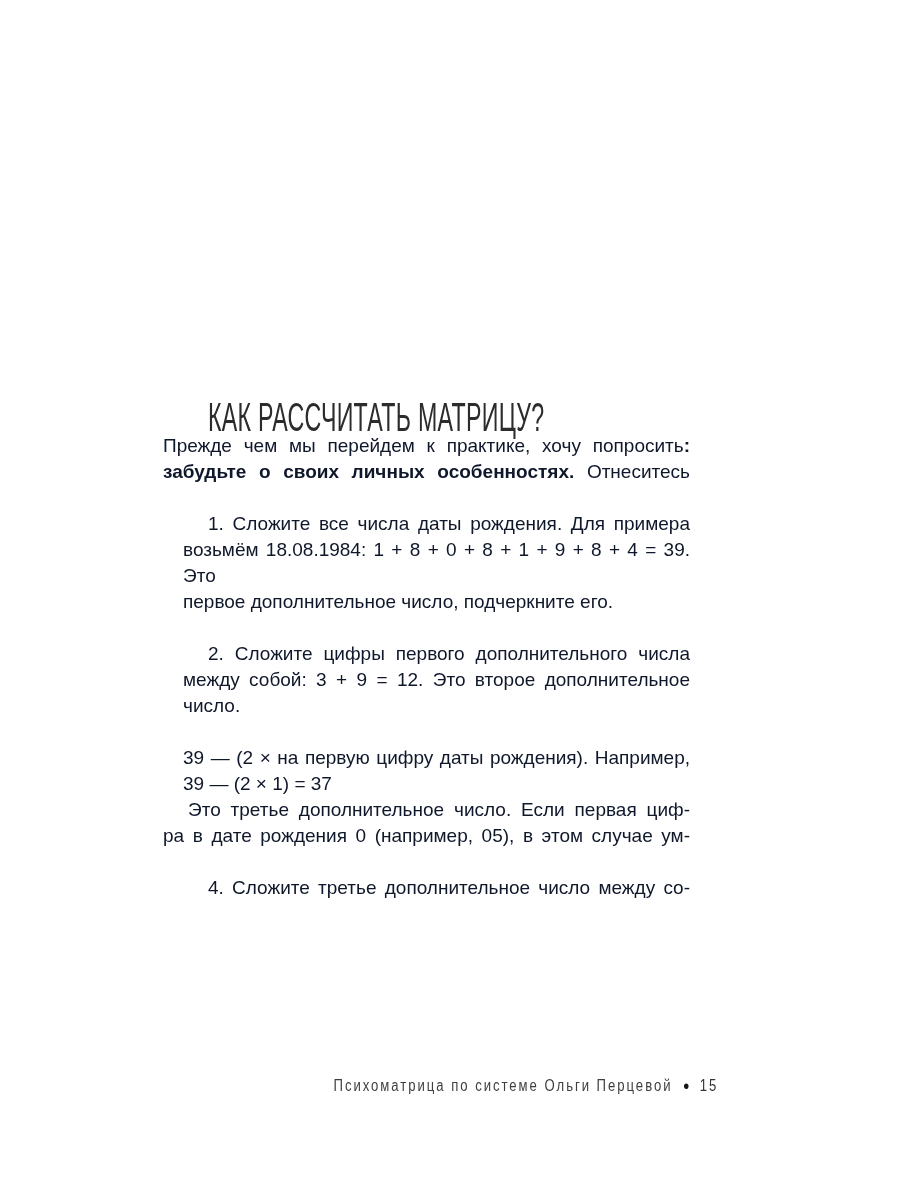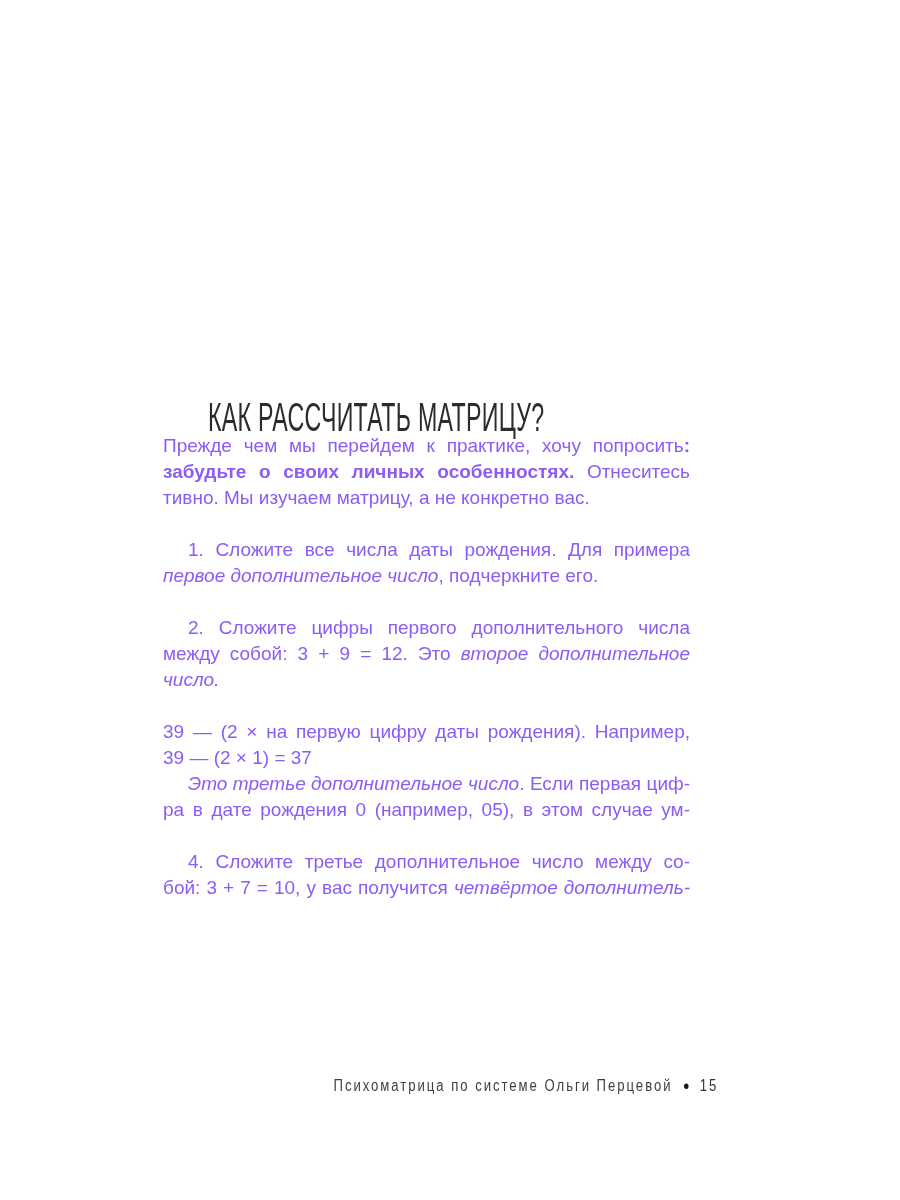--- a/index.html
+++ b/index.html
@@ -35,32 +35,32 @@
     letter-spacing: 0.5px;
   }
   
   .content {
     position: absolute;
     left: 163px;
     top: 433px;
     width: 527px;
     font-size: 19px;
     line-height: 26px;
-    color: #8b5cf6;
+    color: #0f172a;
   }
-  .block.gap { margin-top: 26px; }
+  .block.gap { margin-top: 26px; margin-left: 20px; }
   .line {
     text-align: justify;
     text-align-last: justify;
   }
   .line.end { text-align-last: auto; }
   .line.indent { text-indent: 25px; }
   .seg-n { font-weight: normal; font-style: normal; }
   .seg-b { font-weight: bold; }
-  .seg-i { font-style: italic; }
+  .seg-i { }
   
   .footer {
     position: absolute;
     top: 1077px;
     right: 182px;
     display: flex;
     align-items: center;
     gap: 13px;
     transform: scaleX(0.82);
     transform-origin: 100% 50%;
@@ -82,41 +82,40 @@
 <body>
 
 <div class="page">
 
   <h1 class="chapter-title"><span class="condense">КАК РАССЧИТАТЬ МАТРИЦУ?</span></h1>
 
   <div class="content">
       <div class="block">
         <div class="line"><span class="seg-n">Прежде чем мы перейдем к практике, хочу попросить</span><span class="seg-b">:</span></div>
         <div class="line"><span class="seg-b">забудьте о своих личных особенностях.</span><span class="seg-n"> Отнеситесь</span></div>
-        <div class="line end"><span class="seg-n">тивно. Мы изучаем матрицу, а не конкретно вас.</span></div>
       </div>
       <div class="block gap">
         <div class="line indent"><span class="seg-n">1. Сложите все числа даты рождения. Для примера</span></div>
+        <div class="line"><span class="seg-n">возьмём 18.08.1984: 1 + 8 + 0 + 8 + 1 + 9 + 8 + 4 = 39. Это</span></div>
         <div class="line end"><span class="seg-i">первое дополнительное число</span><span class="seg-n">, подчеркните его.</span></div>
       </div>
       <div class="block gap">
         <div class="line indent"><span class="seg-n">2. Сложите цифры первого дополнительного числа</span></div>
         <div class="line end"><span class="seg-n">между собой: 3 + 9 = 12. Это </span><span class="seg-i">второе дополнительное число.</span></div>
       </div>
       <div class="block gap">
         <div class="line"><span class="seg-n">39 — (2 × на первую цифру даты рождения). Например,</span></div>
         <div class="line end"><span class="seg-n">39 — (2 × 1) = 37</span></div>
       </div>
       <div class="block">
         <div class="line indent"><span class="seg-i">Это третье дополнительное число</span><span class="seg-n">. Если первая циф-</span></div>
         <div class="line"><span class="seg-n">ра в дате рождения 0 (например, 05), в этом случае ум-</span></div>
       </div>
       <div class="block gap">
         <div class="line indent"><span class="seg-n">4. Сложите третье дополнительное число между со-</span></div>
-        <div class="line"><span class="seg-n">бой: 3 + 7 = 10, у вас получится </span><span class="seg-i">четвёртое дополнитель-</span></div>
       </div>
     </div>
 
   <div class="footer">
     <span class="running">Психоматрица по системе Ольги Перцевой</span>
     <span class="bullet">•</span>
     <span class="pagenum">15</span>
   </div>
 
 </div>

